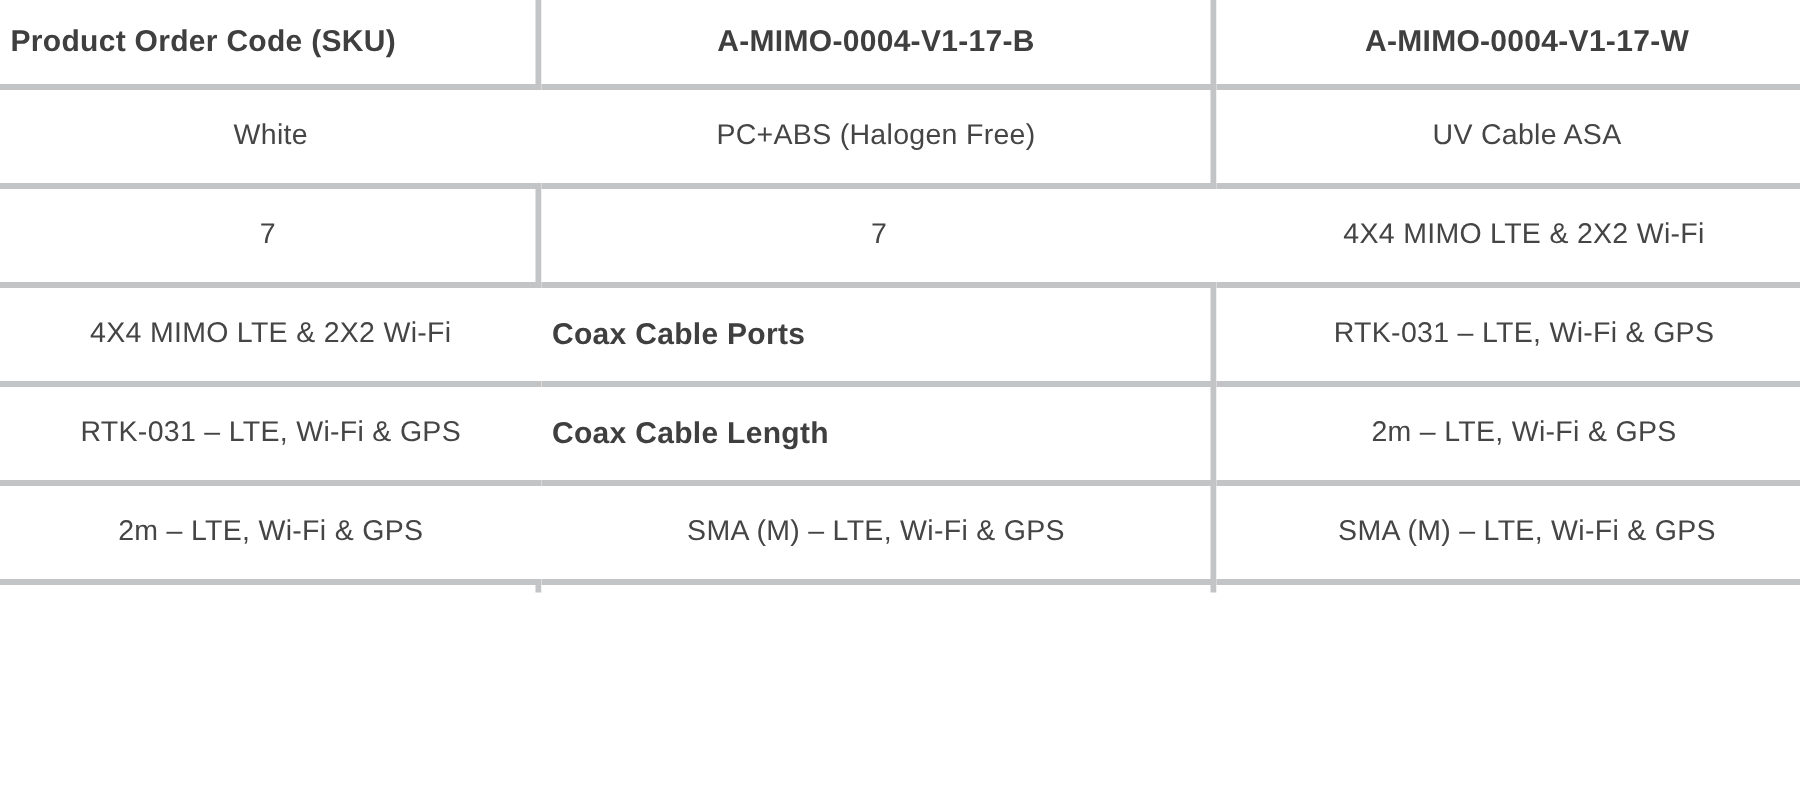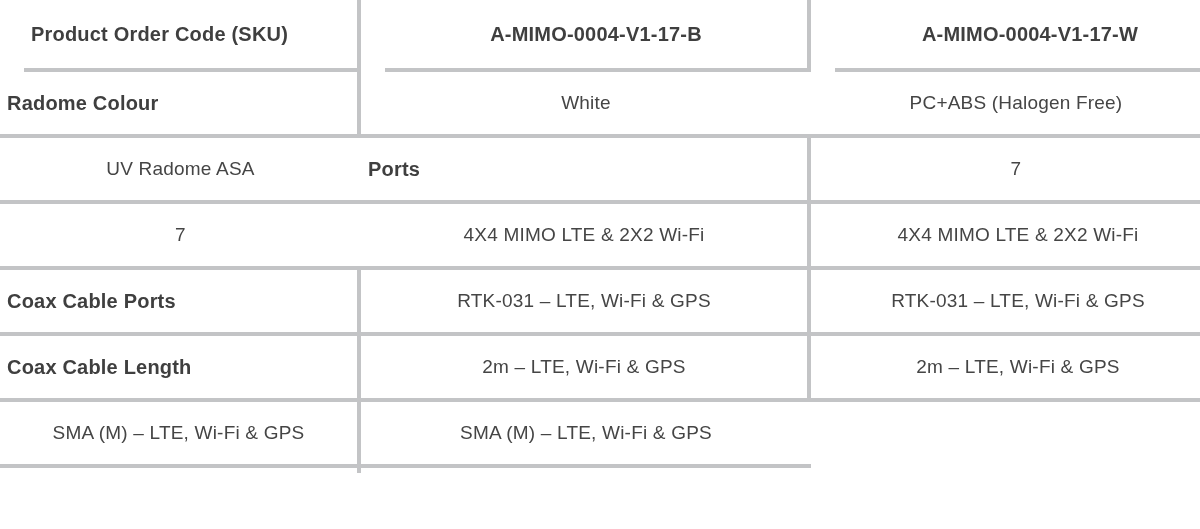--- a/index.html
+++ b/index.html
@@ -24,21 +24,21 @@
   }
   .cell{
     box-sizing:border-box;
     height:66px;
     display:flex;
     align-items:center;
     border-bottom:4px solid var(--border);
     background:var(--background);
     overflow:hidden;
   }
-  .cell.first{height:72px;margin-left:24px;}          
+  .cell.first{height:60px;}          
   .cell.partial{height:5px;border-bottom:none;}  
   .cell.c1{
     border-right:4px solid var(--border);
     padding-left:7px;
     justify-content:flex-start;
     font-weight:700;
     font-size:20px;
     letter-spacing:0.2px;
     color:var(--label-text);
   }
@@ -63,34 +63,28 @@
   <div class="grid">
       <div class="cell c1 first hdr">
         <span>Product Order Code (SKU)</span>
       </div>
       <div class="cell c2 first hdr">
         <span>A-MIMO-0004-V1-17-B</span>
       </div>
       <div class="cell c3 first hdr">
         <span>A-MIMO-0004-V1-17-W</span>
       </div>
-      <div class="cell c1">
-        <span>Radome Colour</span>
-      </div>
       <div class="cell c3">
         <span>White</span>
       </div>
       <div class="cell c2">
         <span>PC+ABS (Halogen Free)</span>
       </div>
       <div class="cell c3">
-        <span>UV Radome ASA</span>
-      </div>
-      <div class="cell c1">
-        <span>Ports</span>
+        <span>UV Cable ASA</span>
       </div>
       <div class="cell c2">
         <span>7</span>
       </div>
       <div class="cell c3">
         <span>7</span>
       </div>
       <div class="cell c2">
         <span>4X4 MIMO LTE &amp; 2X2 Wi-Fi</span>
       </div>

